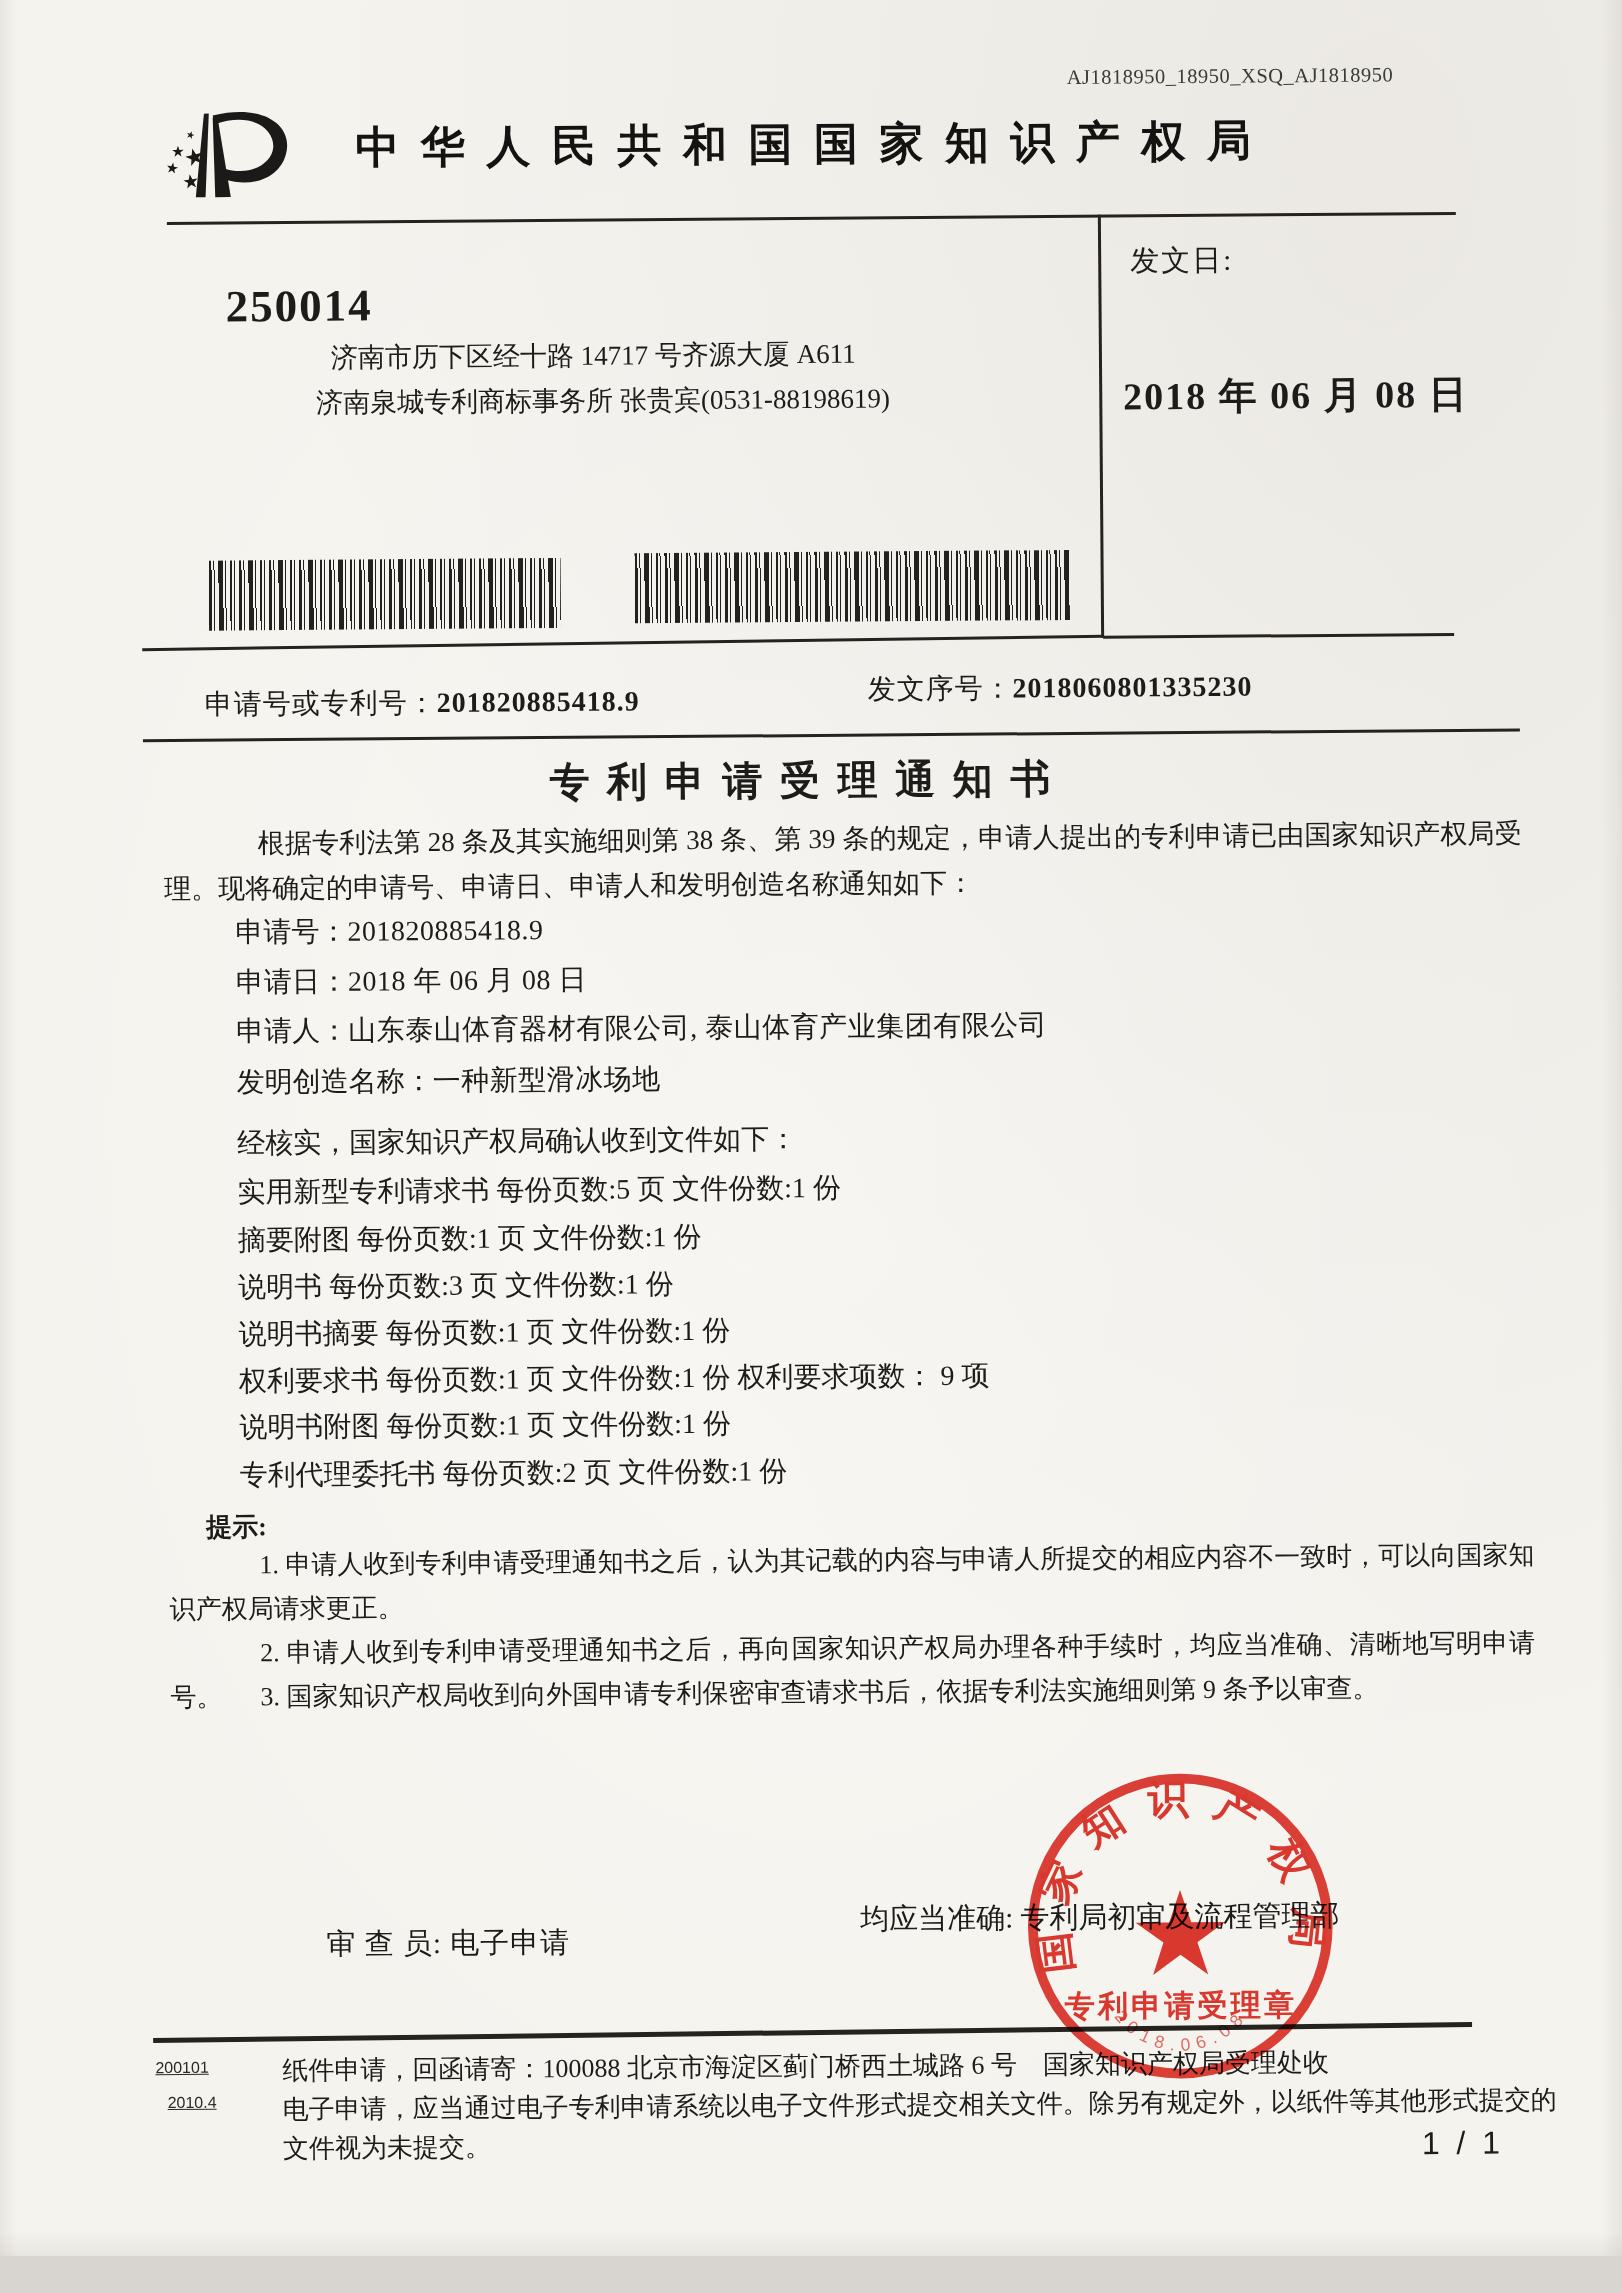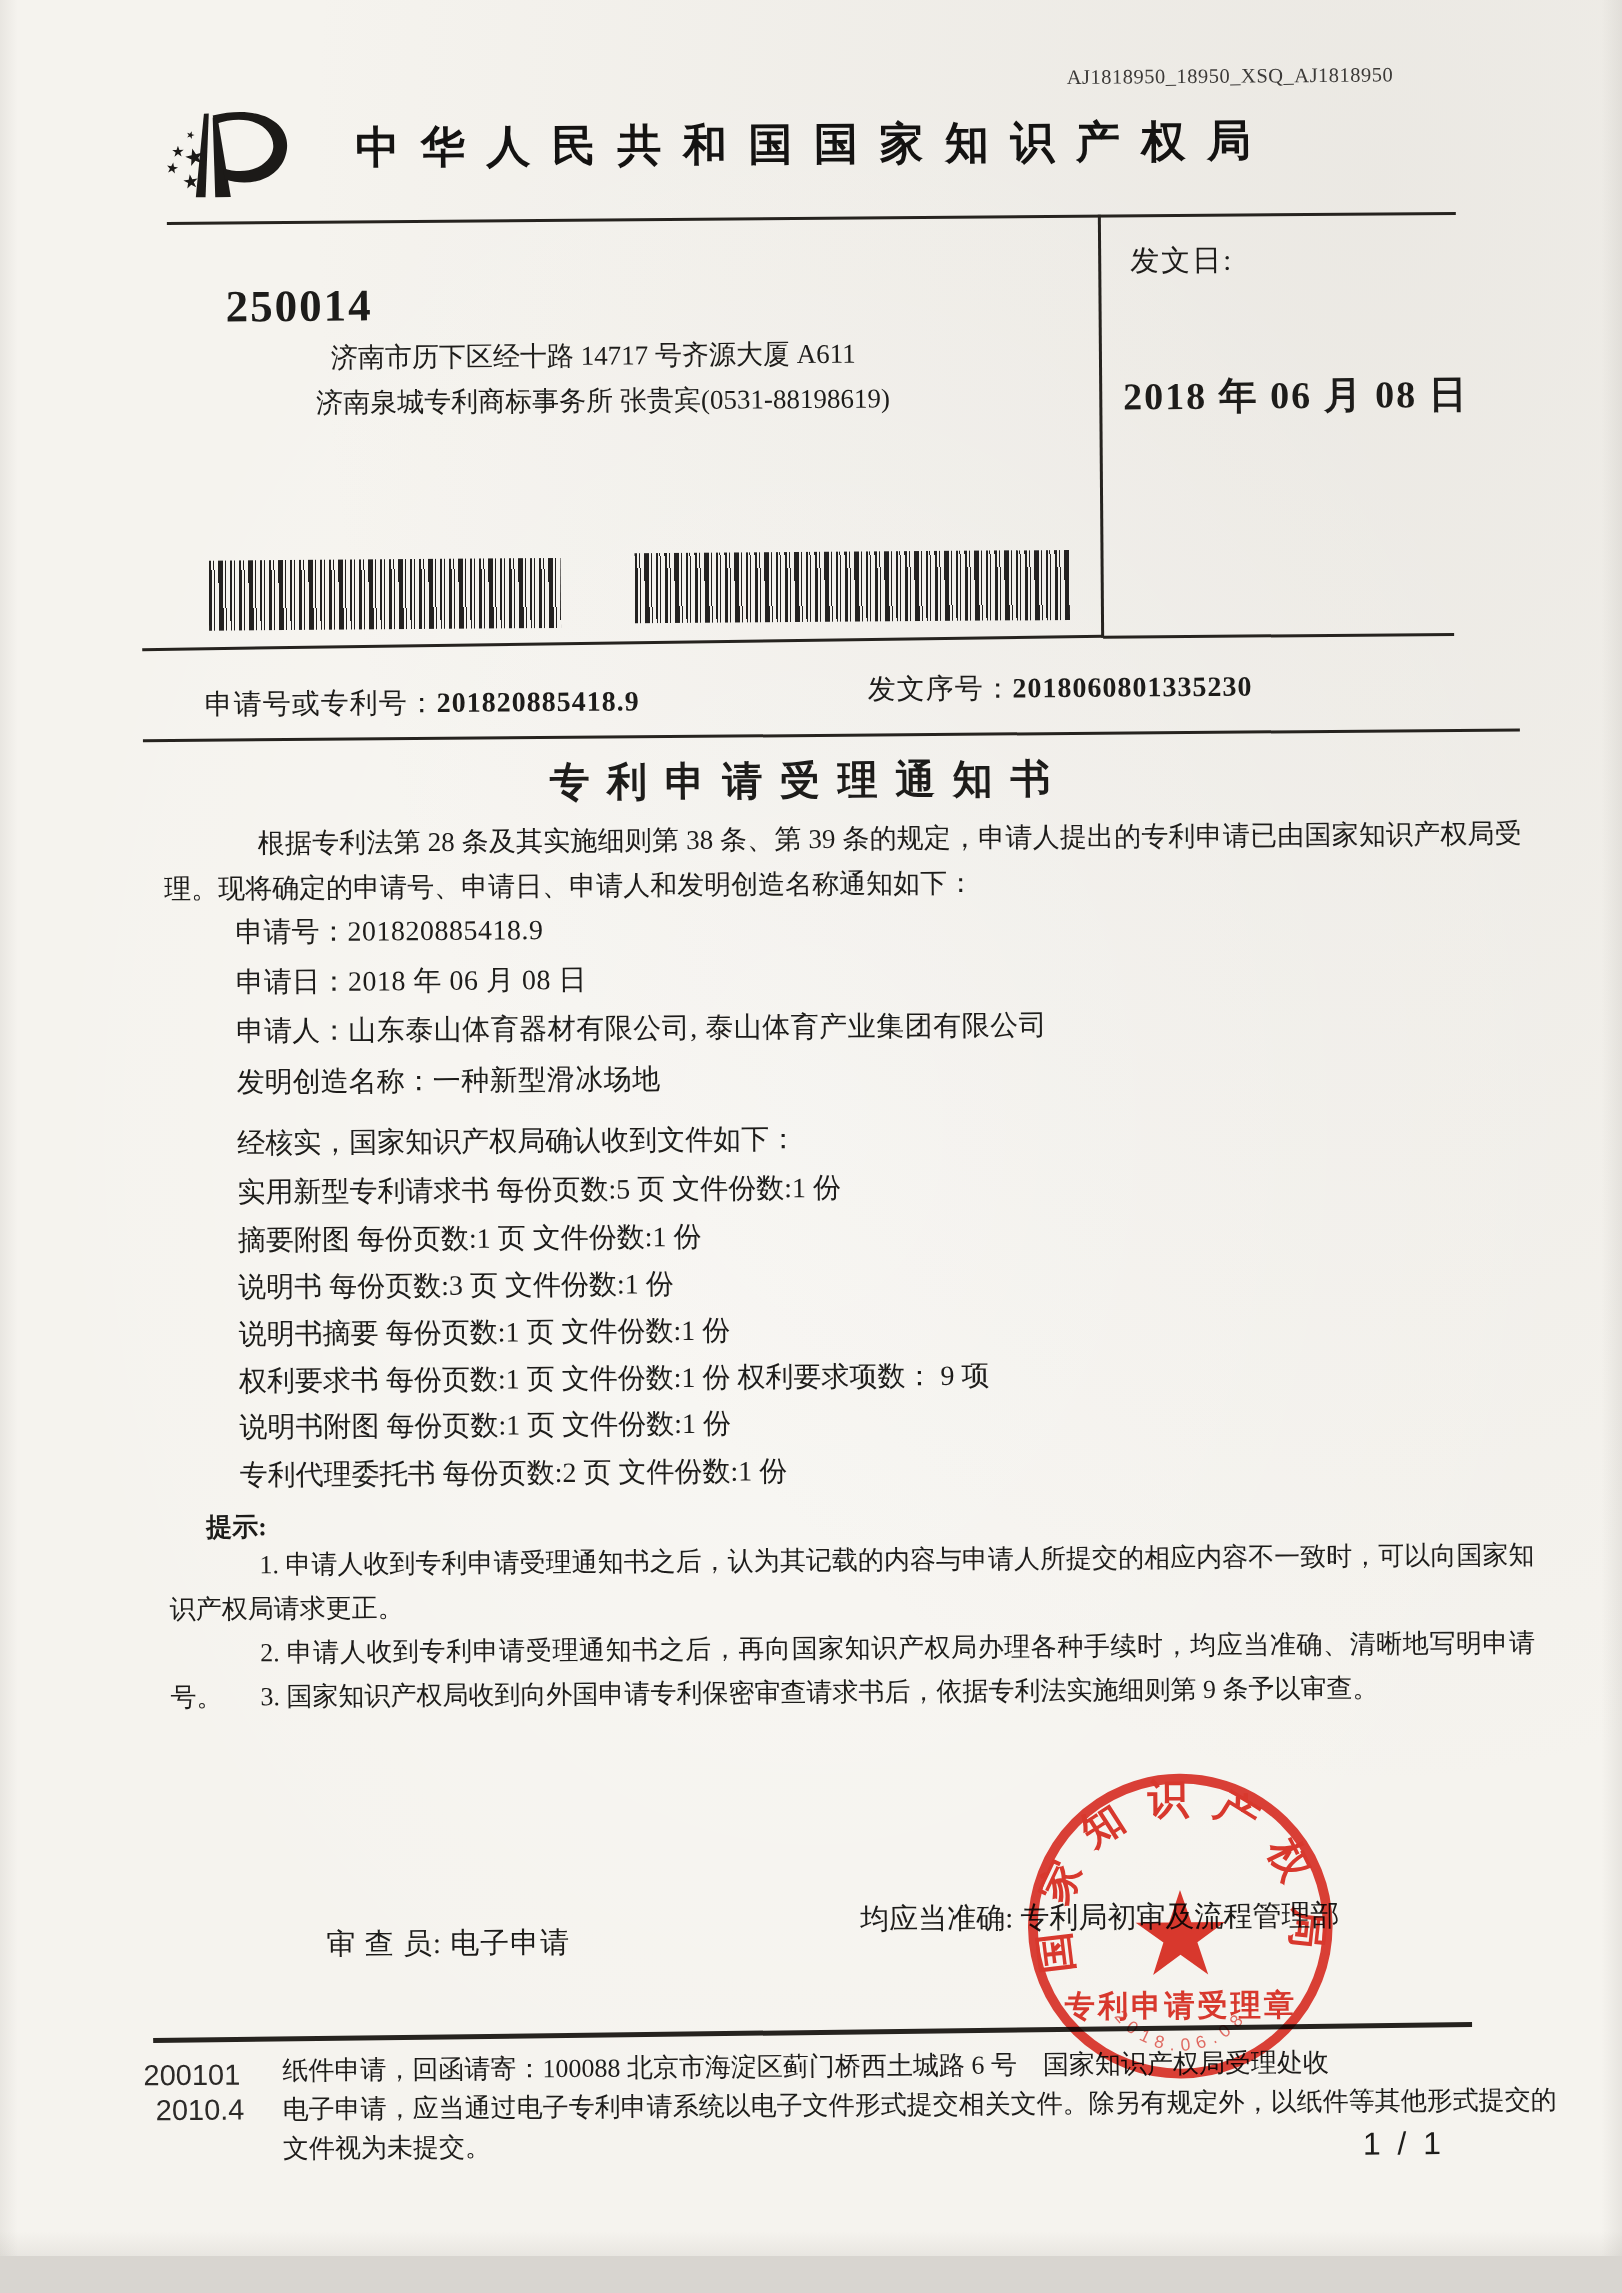--- a/index.html
+++ b/index.html
@@ -58,25 +58,25 @@
   .it4{top:1358px;} .it5{top:1404px;} .it6{top:1452px;}
   .tips-label{left:191px;top:1505px;font-size:26px;font-weight:600;margin-left:12px;}
   .tip{font-size:26px;line-height:44px;}
   .tip1{left:166px;top:1539px;width:1365px;text-indent:90px;}
   .tip2{left:166px;top:1627px;width:1365px;text-indent:90px;}
   .tip3{left:166px;top:1671px;width:1365px;text-indent:90px;}
   .examiner-row{left:320px;top:1921px;font-size:29px;letter-spacing:1px;}
   .dept-row{left:854px;top:1900px;font-size:29px;}
   .stamp{position:absolute;left:1010px;top:1765px;width:328px;height:328px;
     mix-blend-mode:multiply;opacity:.93;}
-  .footer-code{left:136px;font-size:29px;font-family:"Liberation Sans","DejaVu Sans",sans-serif;color:#2c2a28;}
+  .footer-code{left:148px;font-size:16px;font-family:"Liberation Sans","DejaVu Sans",sans-serif;color:#2c2a28;text-decoration:underline;}
   .fc1{top:2054px;} .fc2{top:2089px;margin-left:12px;}
   .fline{position:absolute;left:275px;font-size:26px;white-space:nowrap;}
   .fl1{top:2049px;} .fl2{top:2088px;} .fl3{top:2127px;}
-  .page-indicator{left:1355px;top:2130px;font-size:32px;font-family:"Liberation Sans","DejaVu Sans",sans-serif;letter-spacing:3.9px;}
+  .page-indicator{left:1414px;top:2130px;font-size:32px;font-family:"Liberation Sans","DejaVu Sans",sans-serif;letter-spacing:3.9px;}
   .logo{position:absolute;left:174px;top:103px;width:138px;height:109px;}
 </style>
 </head>
 <body>
 
 <div class="page">
   <div class="sheet">
 
     <div class="abs ref-code">AJ1818950_18950_XSQ_AJ1818950</div>
 

